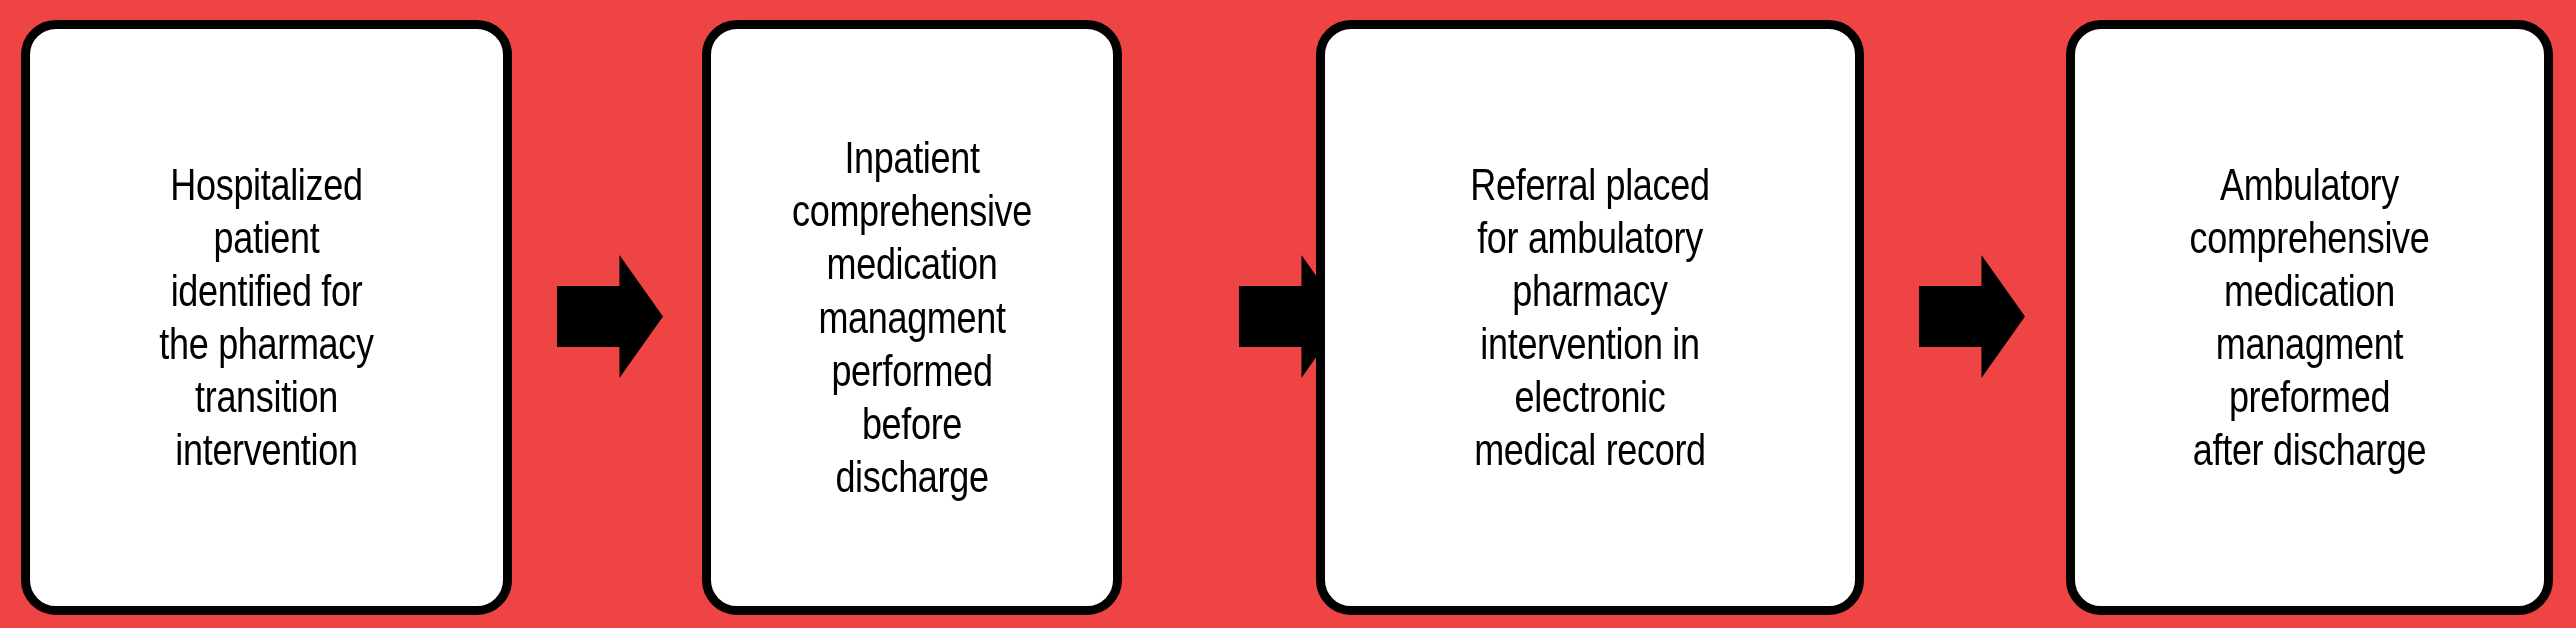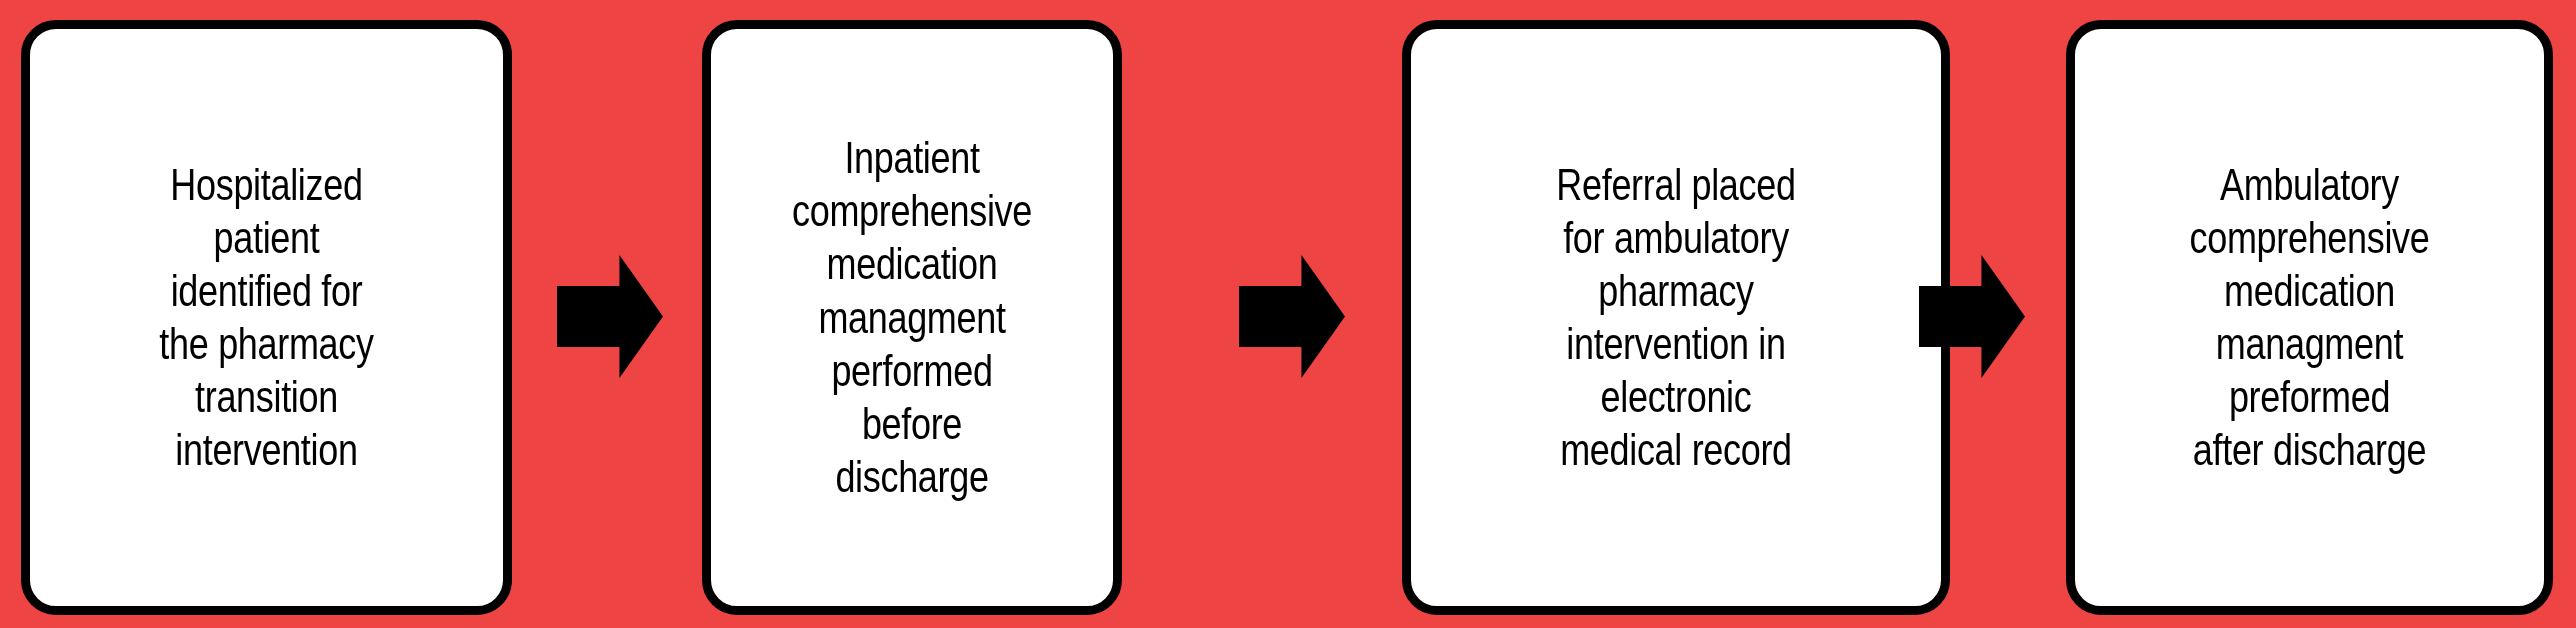--- a/index.html
+++ b/index.html
@@ -46,21 +46,21 @@
     white-space: pre-line;
     transform: scaleX(0.80);
     transform-origin: center center;
     padding: 0 4.4px;
     box-sizing: border-box;
   }
 
   
   #step-1 { left: 21px;   width: 491px; }
   #step-2 { left: 702px;  width: 420px; }
-  #step-3 { left: 1402px; width: 548px; }
+  #step-3 { left: 1316px; width: 548px; }
   #step-4 { left: 2066px; width: 487px; }
 
   .flow-arrow {
     position: absolute;
     top: 255px;
     width: 106px;
     height: 123px;
   }
   #arrow-1 { left: 557px; }
   #arrow-2 { left: 1239px; }

